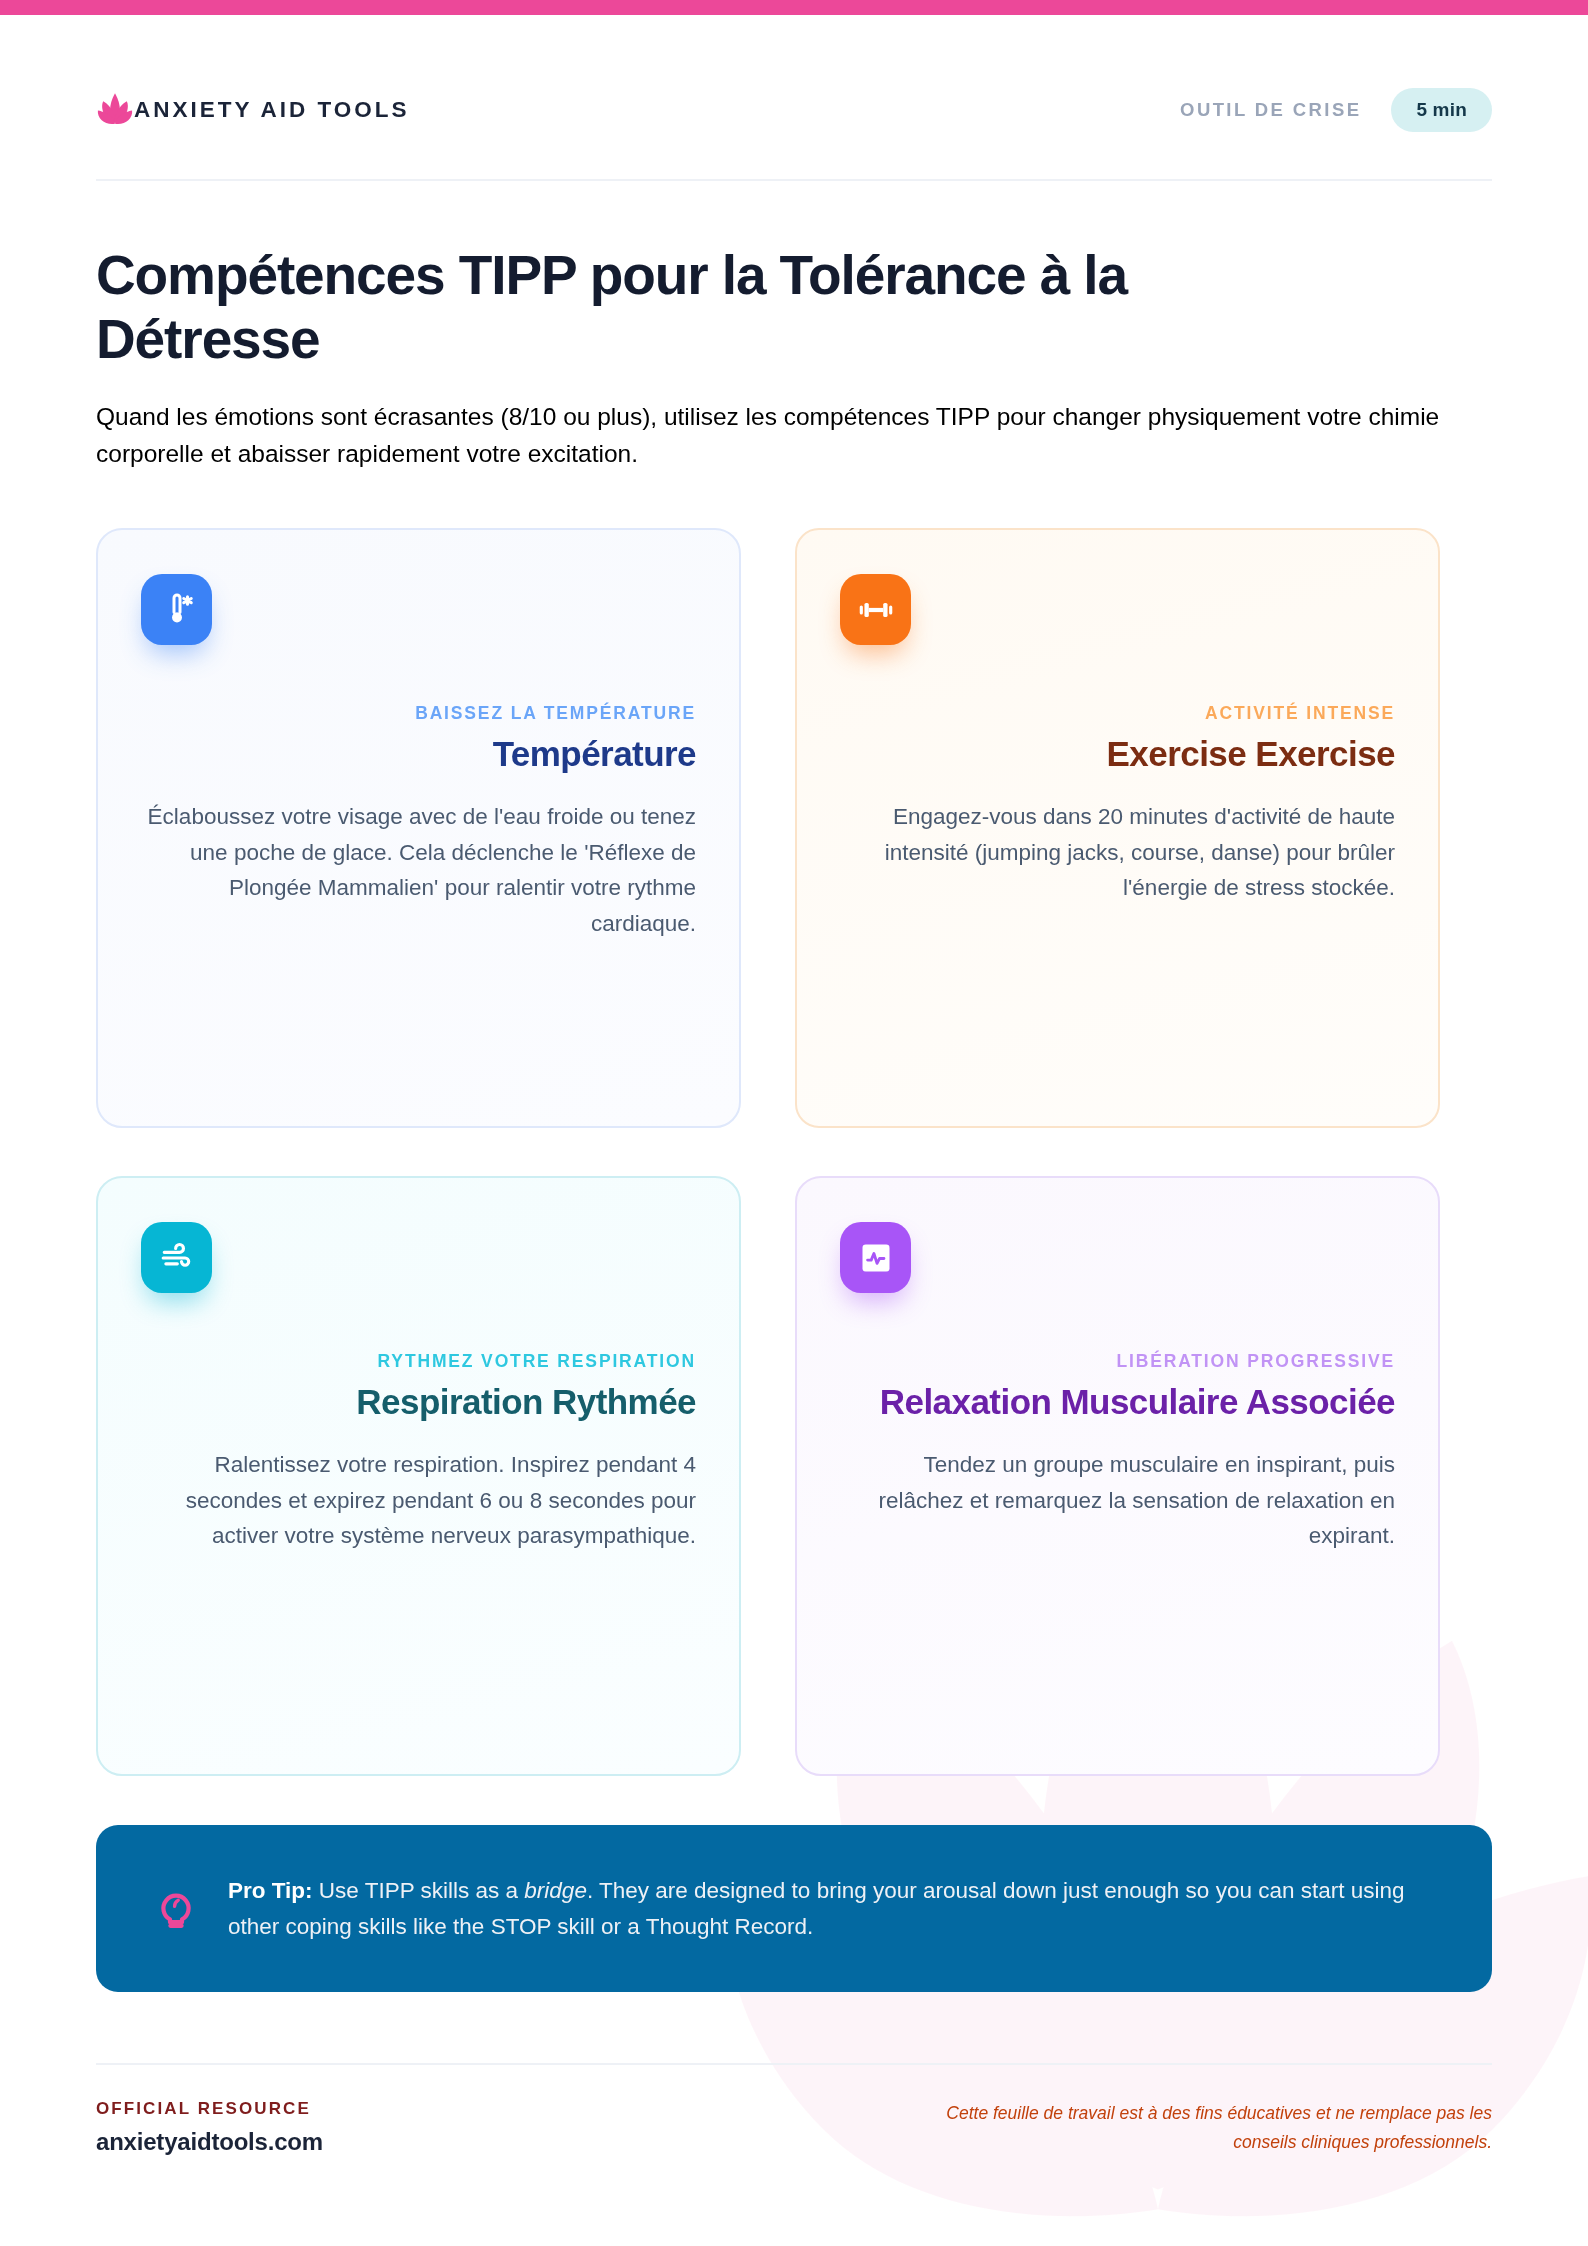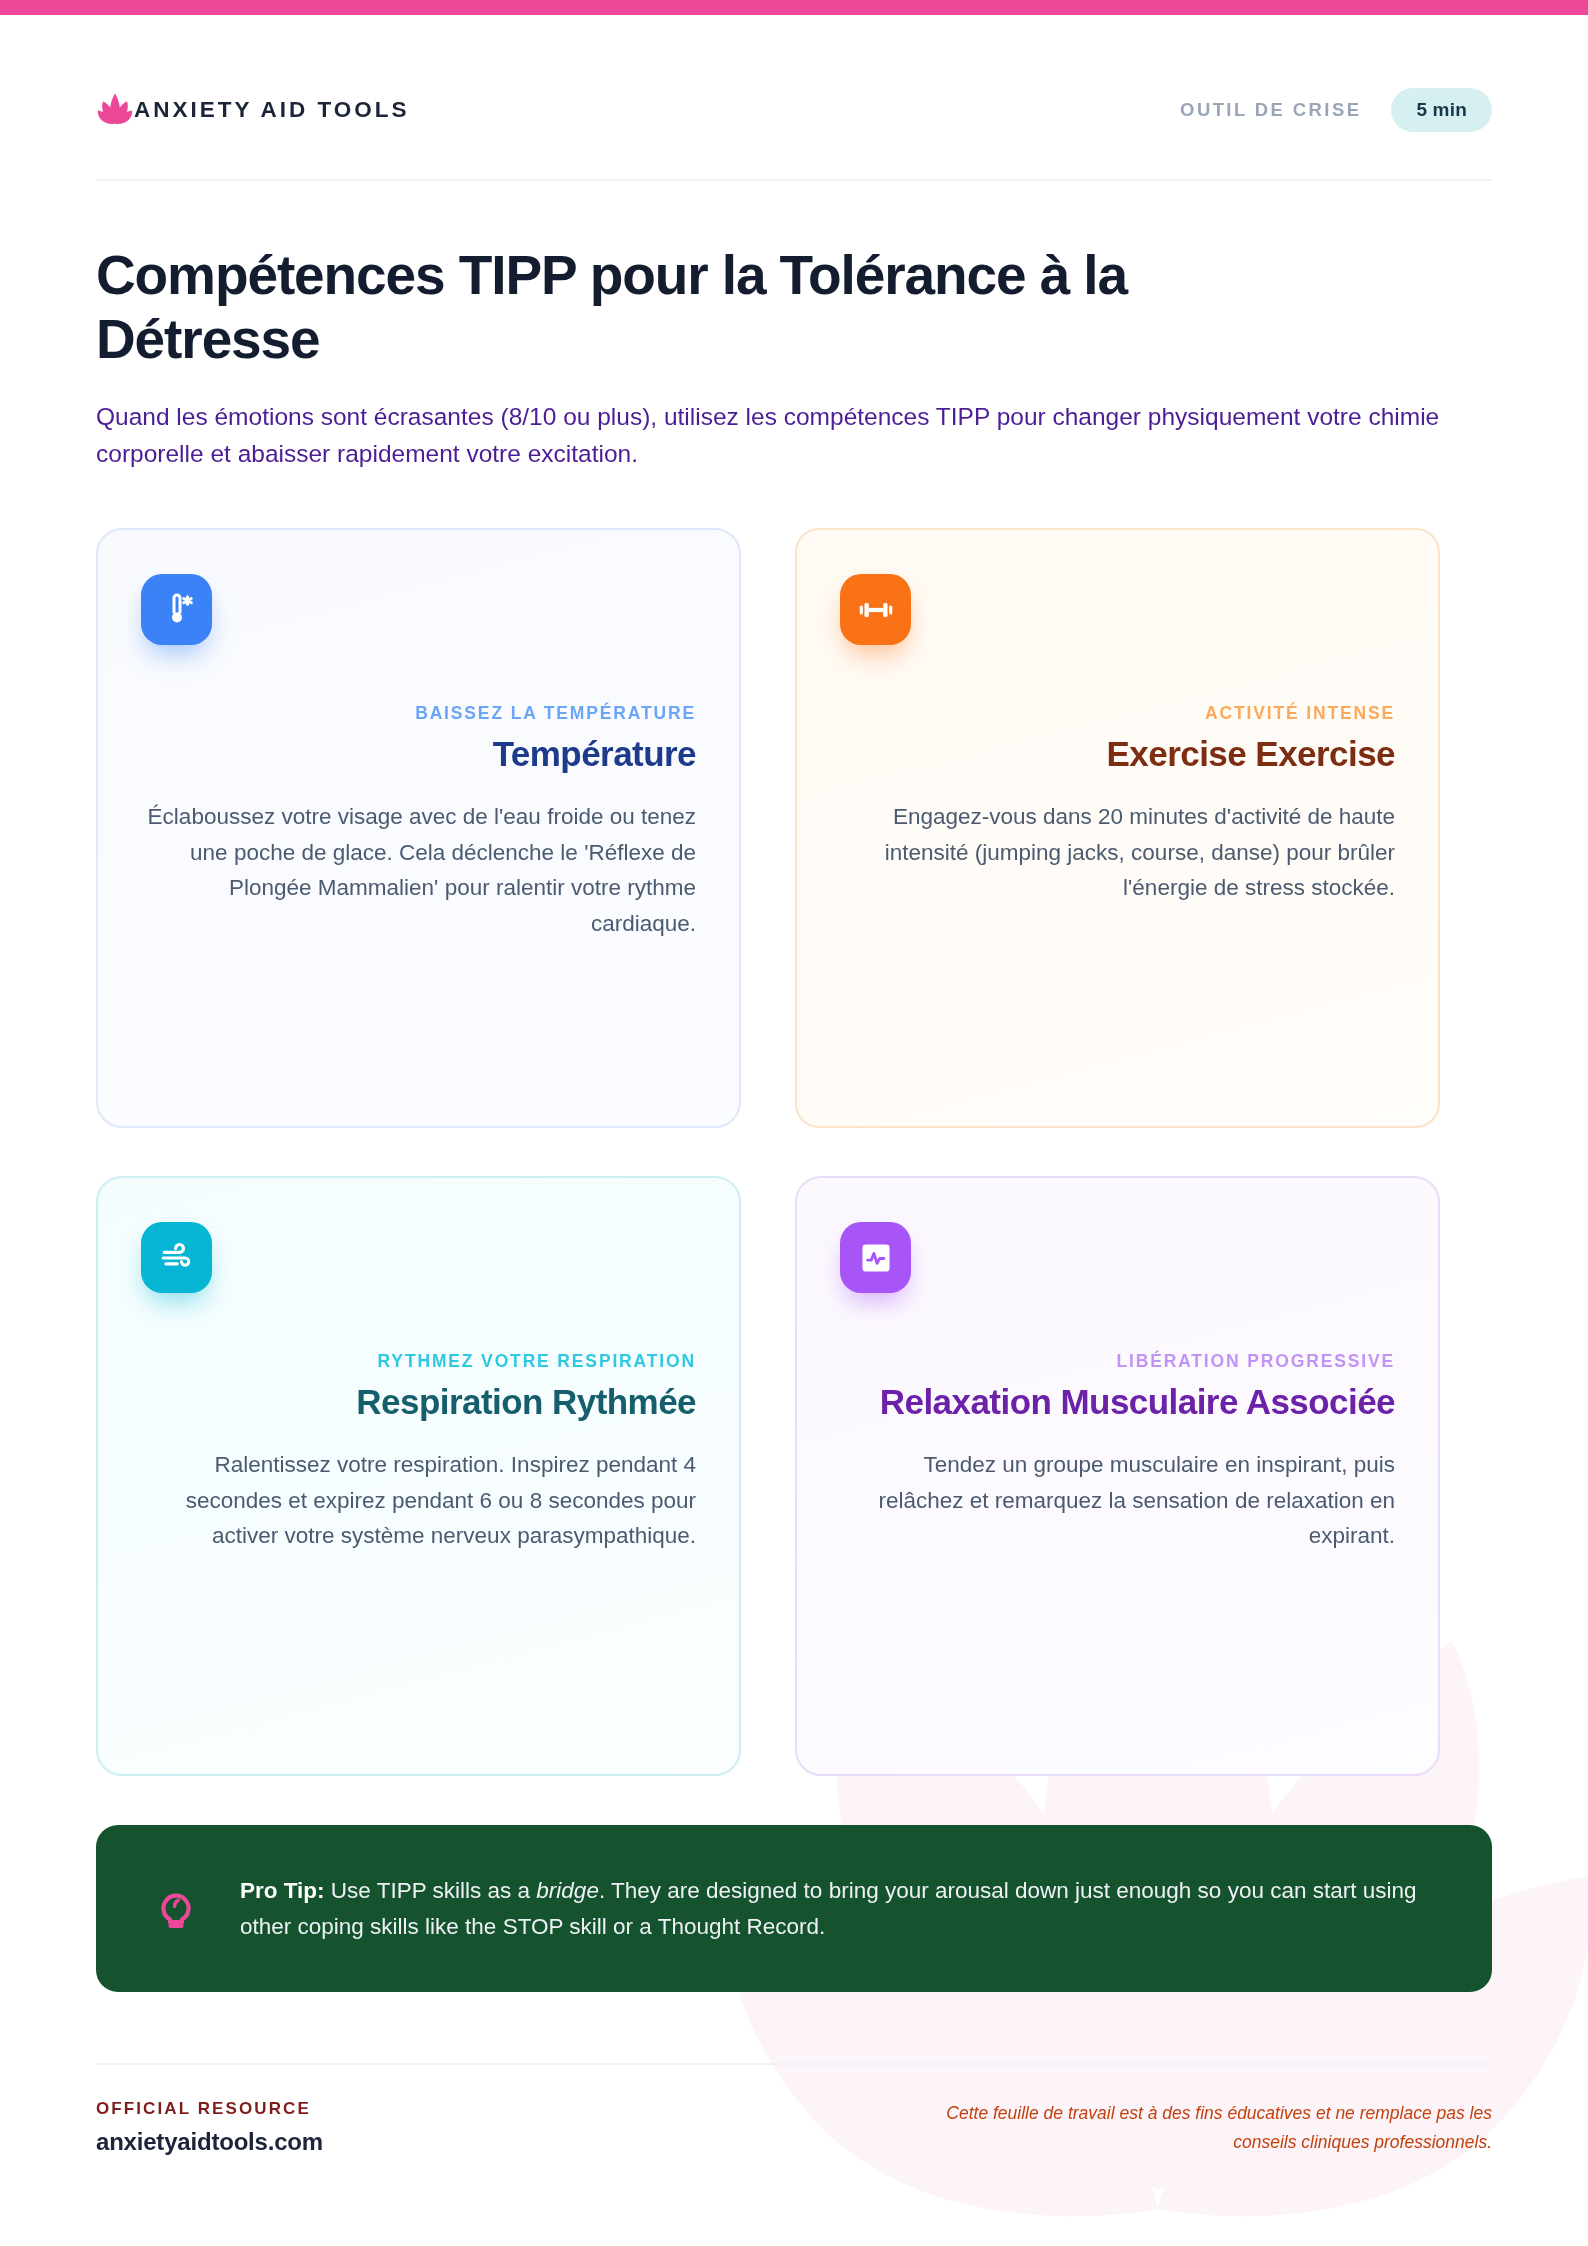--- a/index.html
+++ b/index.html
@@ -104,21 +104,21 @@
     line-height: 1.16;
     font-weight: bold;
     letter-spacing: -1.1px;
     color: #141c2f;
     max-width: 1180px;
   }
   .subtitle {
     margin-top: 26px;
     font-size: 24.5px;
     line-height: 1.52;
-    color: #4c1d95;
+    color: #000000;
     max-width: 1370px;
   }
 
   
   .grid {
     margin-top: 56px;
     display: grid;
     grid-template-columns: 645px 645px;
     column-gap: 54px;
     row-gap: 48px;
@@ -176,26 +176,26 @@
   .card-body {
     margin-top: 25px;
     font-size: 22.5px;
     line-height: 1.58;
     color: #4a5a70;
   }
 
   
   .protip {
     margin-top: 49px;
-    background: #14532d;
+    background: #0369a1;
     border-radius: 22px;
     padding: 48px 56px;
     display: flex;
     align-items: center;
-    gap: 40px;
+    gap: 28px;
     min-height: 140px;
   }
   .protip-icon { flex: 0 0 auto; }
   .protip-icon svg { width: 48px; height: 48px; display:block; }
   .protip-text {
     font-size: 22.5px;
     line-height: 1.58;
     color: #eef1f6;
   }
   .protip-text b { font-weight: bold; color:#ffffff; }

